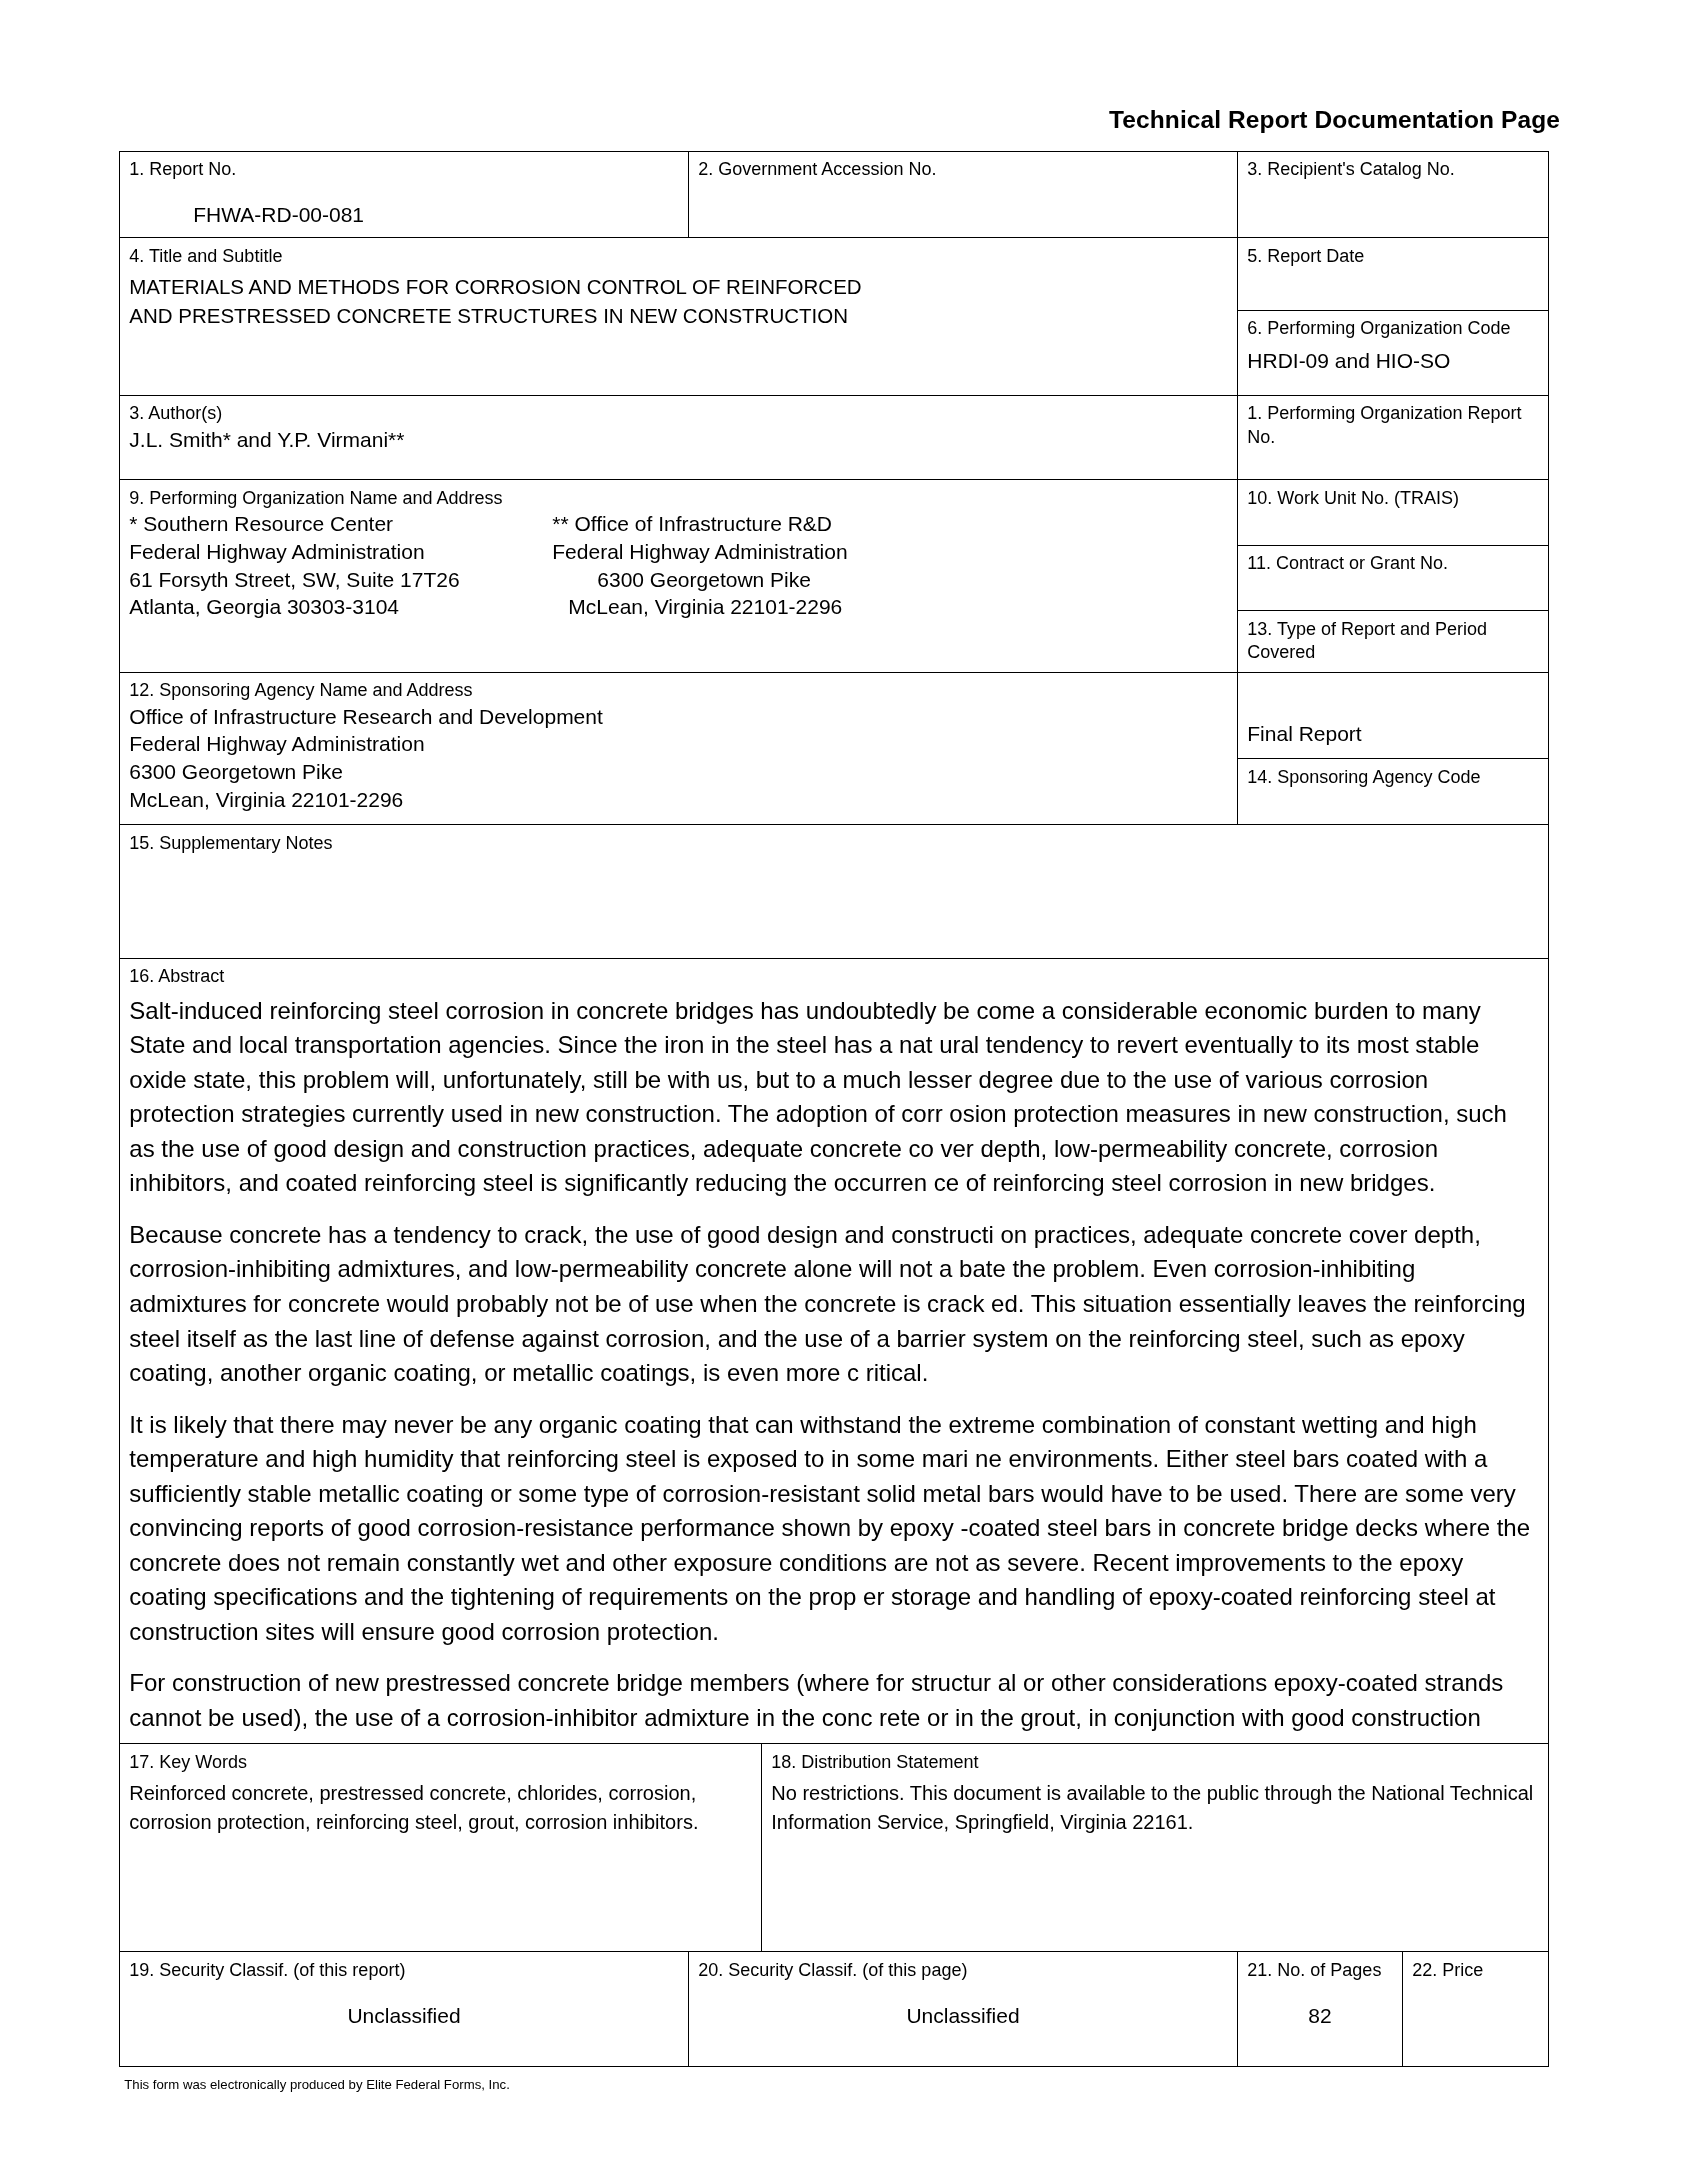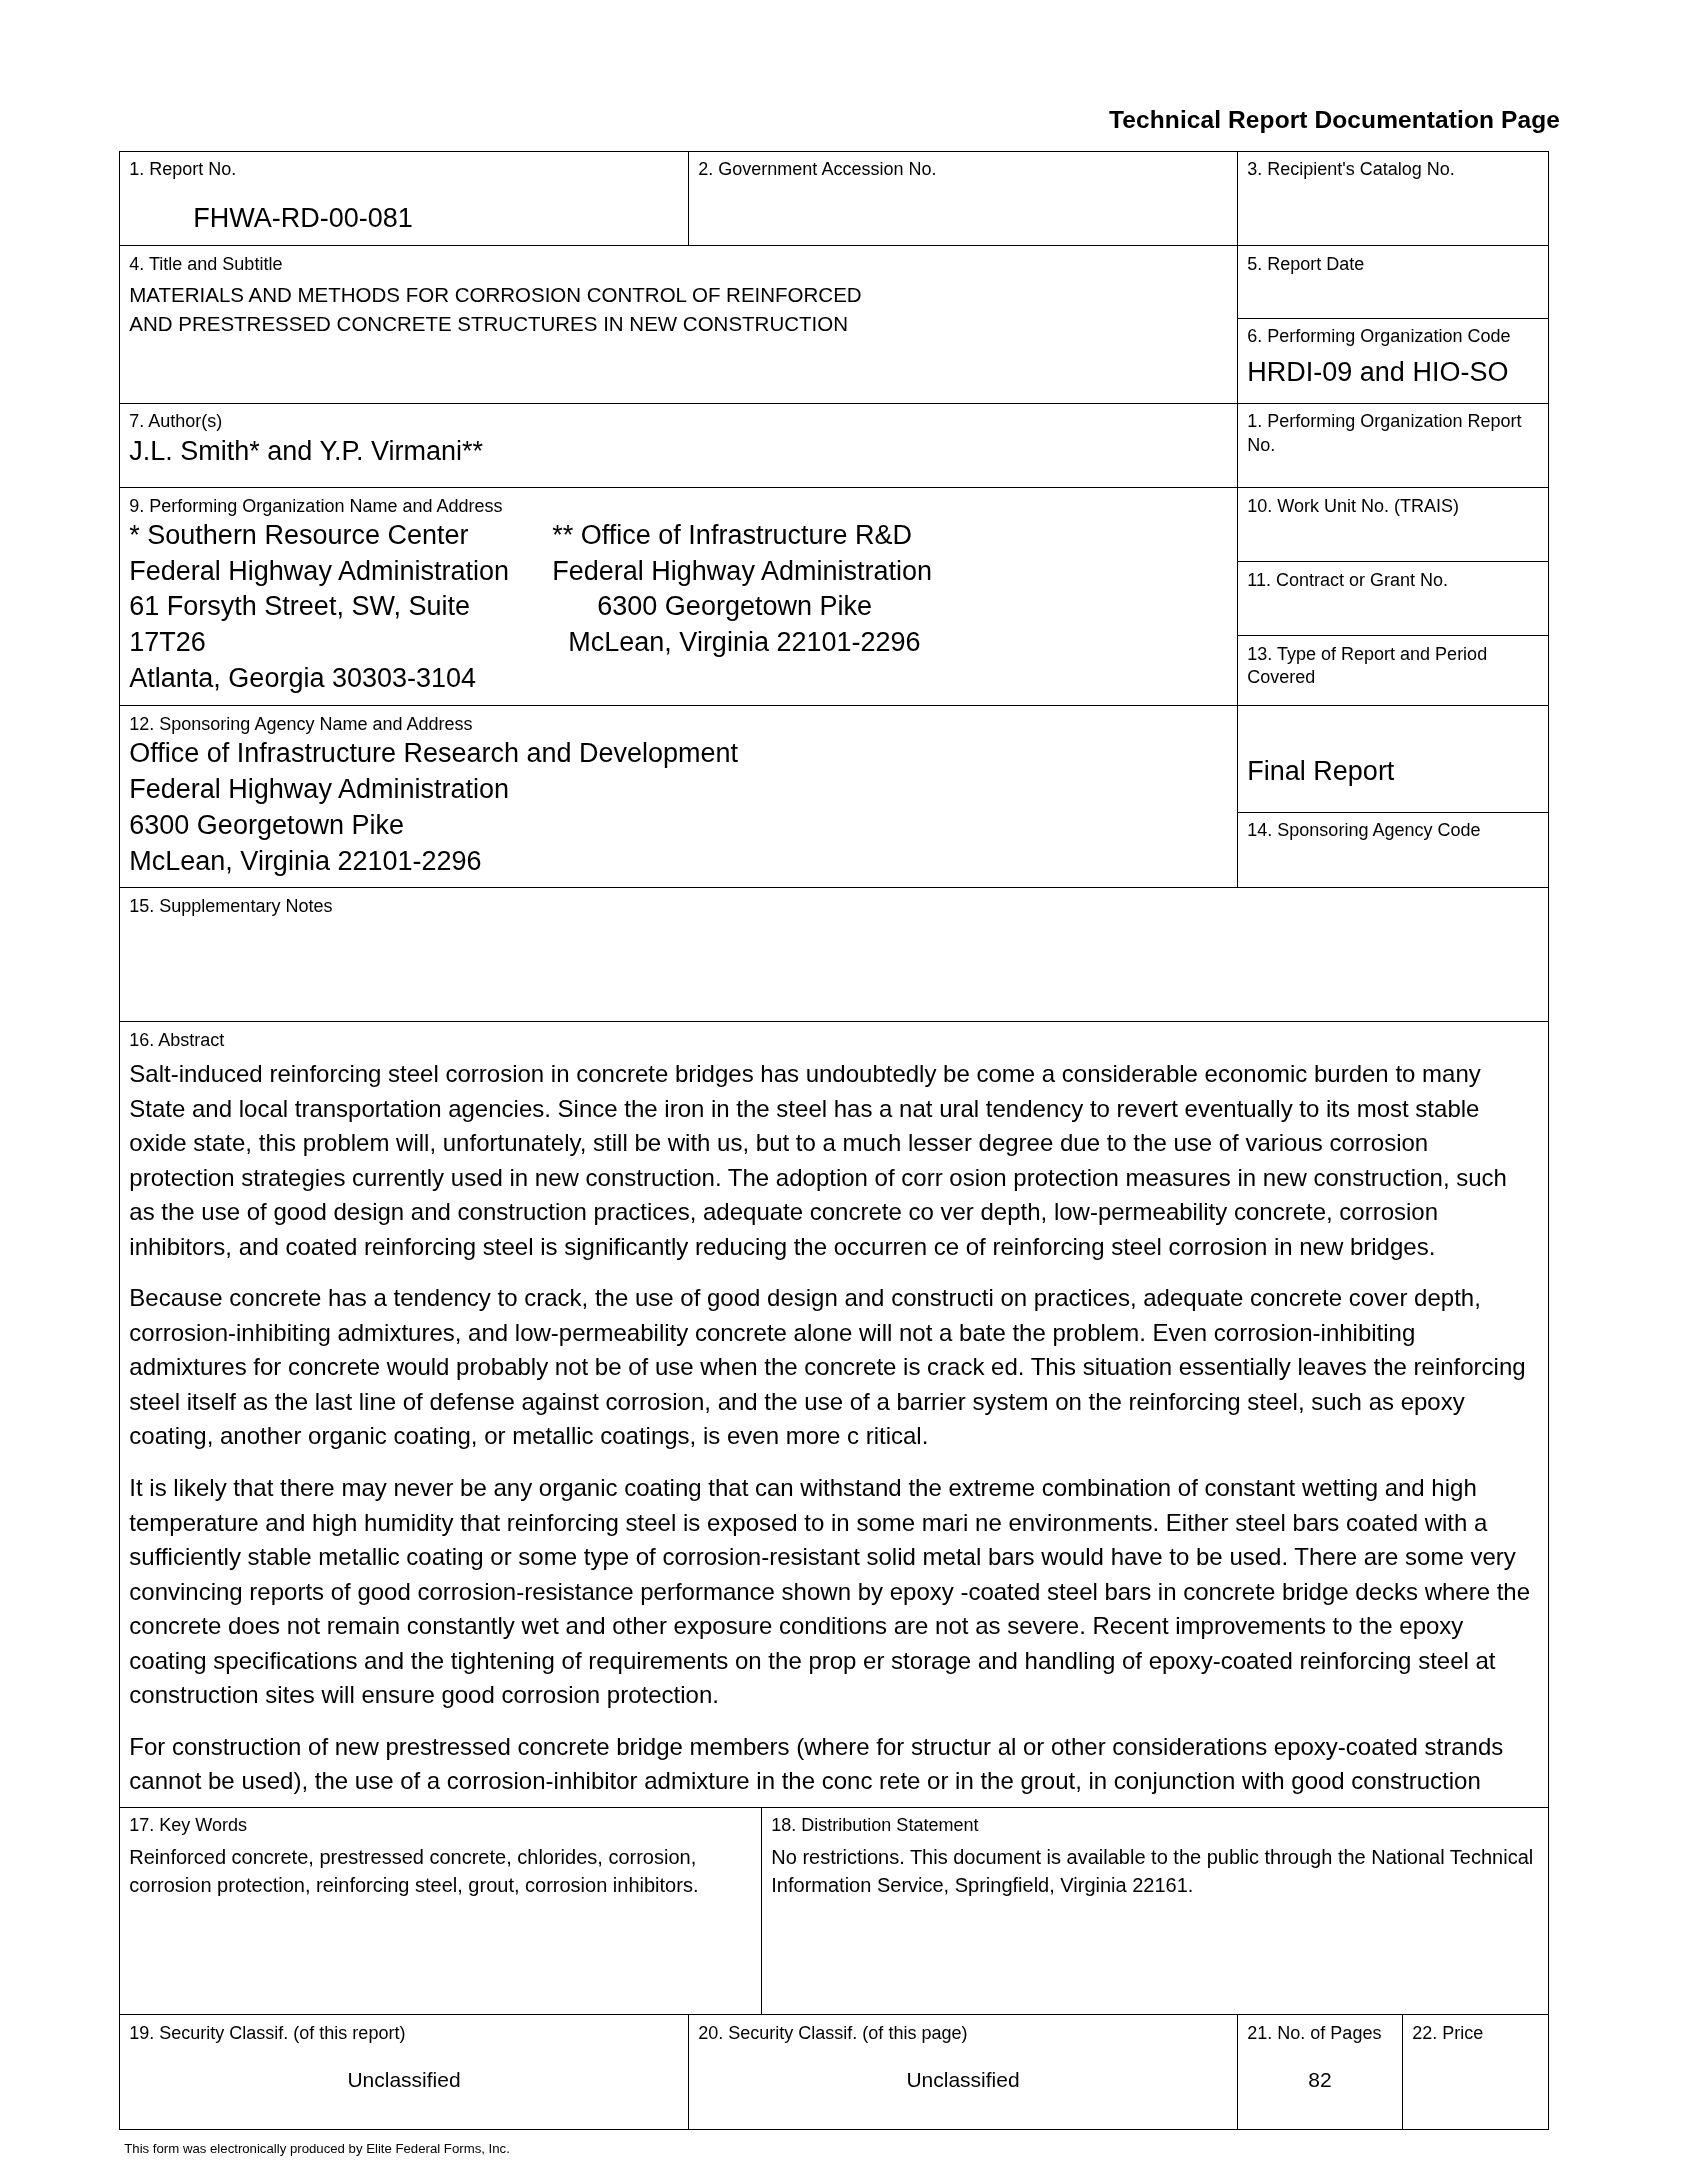--- a/index.html
+++ b/index.html
@@ -34,21 +34,21 @@
   table.form td {
     border: 1.3px solid #000;
     vertical-align: top;
     padding: 6.6px 9.3px 8px 9.3px;
   }
   .lbl {
     font-size: 18px;
     line-height: 1.28;
   }
   .val {
-    font-size: 27px;
+    font-size: 21px;
     line-height: 1.33;
   }
   .val-indent {
     padding-left: 64px;
   }
   .title-val {
     font-size: 20.5px;
     line-height: 1.42;
     margin-top: 4px;
   }
@@ -159,21 +159,21 @@
 
     <tr>
       <td colspan="2">
         <div class="lbl">6. Performing Organization Code</div>
         <div class="val" style="text-align:left;margin-top:6.6px;">HRDI-09 and HIO-SO</div>
       </td>
     </tr>
 
     <tr>
       <td colspan="5">
-        <div class="lbl">7. Author(s)</div>
+        <div class="lbl">3. Author(s)</div>
         <div class="val">J.L. Smith* and Y.P. Virmani**</div>
       </td>
       <td colspan="2">
         <div class="lbl">1. Performing Organization Report No.</div>
         <div class="val" style="min-height:22.5px;"></div>
       </td>
     </tr>
 
     <tr>
       <td colspan="5" rowspan="3">

